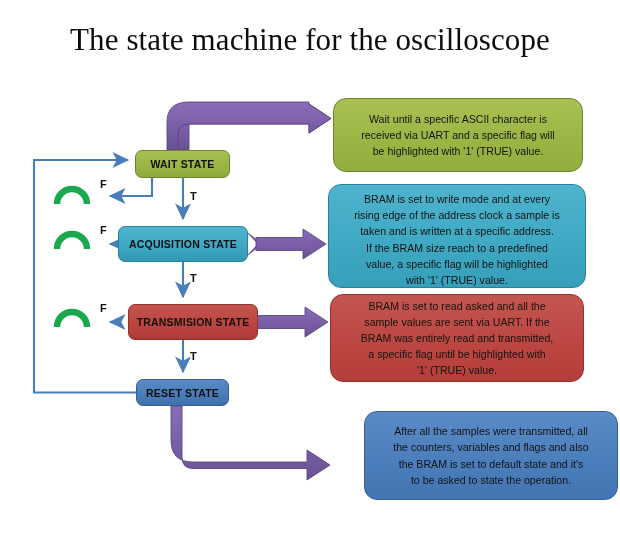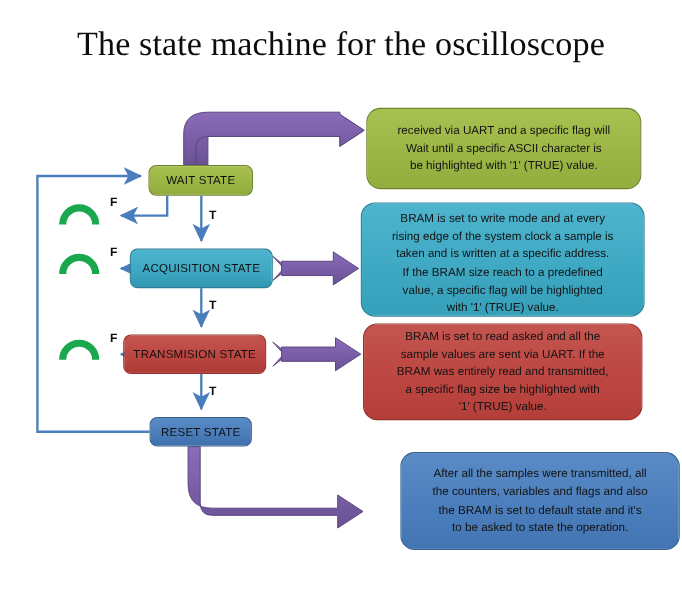--- a/index.html
+++ b/index.html
@@ -43,38 +43,38 @@
   
   .state-box {
     position: absolute;
     box-sizing: border-box;
     border-radius: 7px;
     display: flex;
     align-items: center;
     justify-content: center;
     text-align: center;
     font-size: 10.5px;
-    font-weight: normal;
+    font-weight: bold;
     letter-spacing: 0.2px;
     color: #101010;
     border-width: 1.4px;
     border-style: solid;
   }
   .state-wait {
     left: 135px; top: 150px; width: 95px; height: 28px;
     background: linear-gradient(180deg, #a8c152 0%, #9bb545 55%, #8fa93c 100%);
     border-color: #6f8431;
   }
   .state-acq {
     left: 118px; top: 226px; width: 130px; height: 36px;
     background: linear-gradient(180deg, #4fb4cd 0%, #3ea8c3 55%, #3298b3 100%);
     border-color: #2b7f97;
   }
   .state-trans {
-    left: 112px; top: 304px; width: 130px; height: 36px;
+    left: 128px; top: 304px; width: 130px; height: 36px;
     background: linear-gradient(180deg, #c4554f 0%, #bc4540 55%, #ae3a36 100%);
     border-color: #95312c;
   }
   .state-reset {
     left: 136px; top: 379px; width: 93px; height: 27px;
     background: linear-gradient(180deg, #5a8bc6 0%, #4a7dbb 55%, #3f70ae 100%);
     border-color: #35608f;
   }
 
   
@@ -197,39 +197,39 @@
   <div class="cond" style="left:100px; top:178px;">F</div>
   <div class="cond" style="left:190px; top:190px;">T</div>
 
   <div class="cond" style="left:100px; top:224px;">F</div>
   <div class="cond" style="left:190px; top:272px;">T</div>
 
   <div class="cond" style="left:100px; top:302px;">F</div>
   <div class="cond" style="left:190px; top:350px;">T</div>
 
   <div class="callout callout-wait">
+    <span class="ln">Wait until a specific ASCII character is</span>
     <span class="ln">received via UART and a specific flag will</span>
-    <span class="ln">Wait until a specific ASCII character is</span>
     <span class="ln">be highlighted with '1' (TRUE) value.</span>
   </div>
 
   <div class="callout callout-acq">
     <span class="ln">BRAM is set to write mode and at every</span>
-    <span class="ln">rising edge of the system clock a sample is</span>
+    <span class="ln">rising edge of the address clock a sample is</span>
     <span class="ln">taken and is written at a specific address.</span>
     <span class="ln">If the BRAM size reach to a  predefined</span>
     <span class="ln">value, a specific flag will be highlighted</span>
     <span class="ln">with '1' (TRUE) value.</span>
   </div>
 
   <div class="callout callout-trans">
     <span class="ln">BRAM is set to read asked and all the</span>
     <span class="ln">sample values are sent via UART. If the</span>
     <span class="ln">BRAM was entirely read and transmitted,</span>
-    <span class="ln">a specific flag size be highlighted with</span>
+    <span class="ln">a specific flag until be highlighted with</span>
     <span class="ln">'1' (TRUE) value.</span>
   </div>
 
   <div class="callout callout-reset">
     <span class="ln">After all the samples were transmitted, all</span>
     <span class="ln">the counters, variables and flags and also</span>
     <span class="ln">the BRAM is set to default state and it's</span>
     <span class="ln">to be asked to state the operation.</span>
   </div>
 

